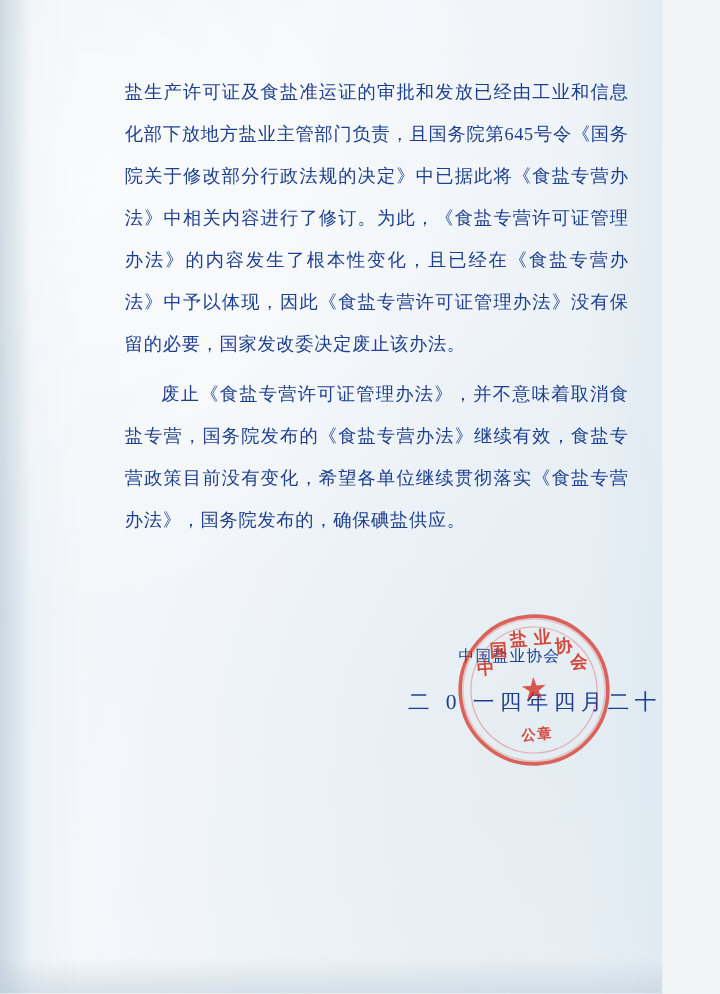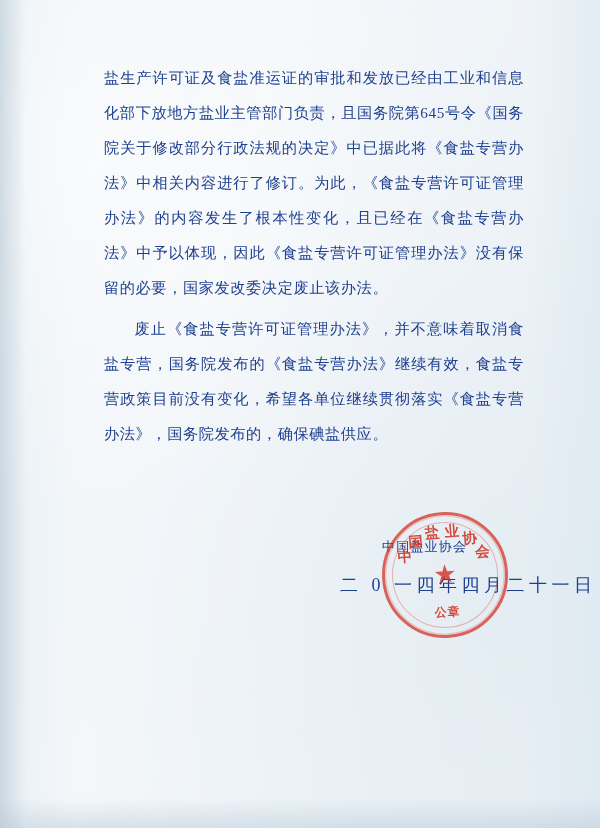--- a/index.html
+++ b/index.html
@@ -9,21 +9,21 @@
   body {
     width: 600px;
     height: 828px;
     background: #f2f5f8;
     font-family: "Liberation Serif", serif;
     overflow: hidden;
   }
 
   .page {
     position: relative;
-    width: 600px;
+    width: 552px;
     height: 828px;
     background: linear-gradient(105deg, #eff4f7 0%, #f4f7fa 35%, #eef3f7 70%, #e9eff4 100%);
     overflow: hidden;
   }
 
   
   .paper-noise {
     position: absolute;
     inset: 0;
     background:

